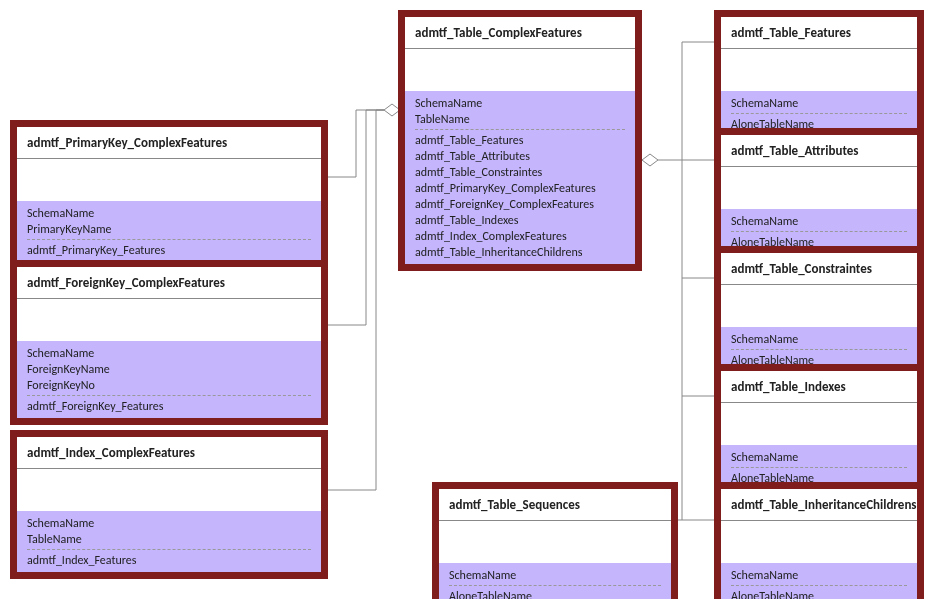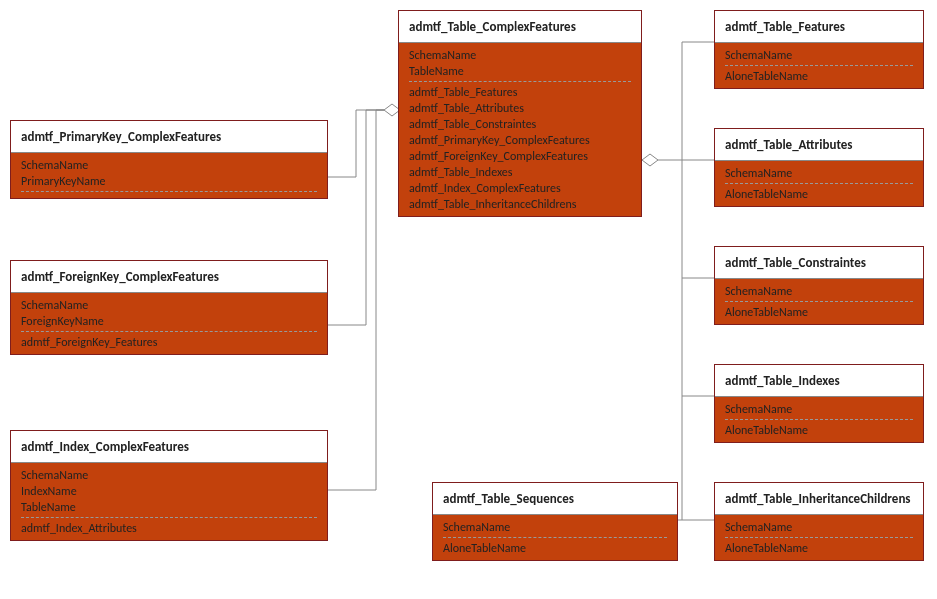--- a/index.html
+++ b/index.html
@@ -1,19 +1,19 @@
 <!DOCTYPE html>
 <html><head>
 <meta charset="utf-8">
 <style>
 *{box-sizing:border-box;margin:0;padding:0;}
 body{font-family:Calibri,Arial,sans-serif;font-size:12px;color:#222;background:#fff;width:937px;height:599px;position:relative;}
-.entity{position:absolute;border:1px solid #7f1d1d;background:#fff;}
+.entity{position:absolute;border:7px solid #7f1d1d;background:#fff;}
 .entity-title{font-weight:bold;padding:8px 10px;border-bottom:1px solid #888;font-size:13px;}
-.entity-section{padding:4px 10px;background:#c2410c;}
+.entity-section{padding:4px 10px;background:#c4b5fd;margin-top:42px;}
 .entity-section .row{line-height:16px;}
 .entity-divider{border-top:1px dashed #999;margin:2px 0;}
 svg.conn{position:absolute;top:0;left:0;width:937px;height:599px;pointer-events:none;}
 svg.conn line{stroke:#888;stroke-width:1;}
 svg.conn polygon{stroke:#888;fill:#fff;stroke-width:1;}
 </style>
 </head>
 <body>
 
 <svg class="conn">
@@ -56,41 +56,42 @@
     <div class="row">admtf_Table_InheritanceChildrens</div>
   </div>
 </div>
 
 <div class="entity" style="left:10px;top:120px;width:318px;">
   <div class="entity-title">admtf_PrimaryKey_ComplexFeatures</div>
   <div class="entity-section">
     <div class="row">SchemaName</div>
     <div class="row">PrimaryKeyName</div>
     <div class="entity-divider"></div>
+    <div class="row">admtf_PrimaryKey_Features</div>
   </div>
 </div>
 
 <div class="entity" style="left:10px;top:260px;width:318px;">
   <div class="entity-title">admtf_ForeignKey_ComplexFeatures</div>
   <div class="entity-section">
     <div class="row">SchemaName</div>
     <div class="row">ForeignKeyName</div>
+    <div class="row">ForeignKeyNo</div>
     <div class="entity-divider"></div>
     <div class="row">admtf_ForeignKey_Features</div>
   </div>
 </div>
 
 <div class="entity" style="left:10px;top:430px;width:318px;">
   <div class="entity-title">admtf_Index_ComplexFeatures</div>
   <div class="entity-section">
     <div class="row">SchemaName</div>
-    <div class="row">IndexName</div>
     <div class="row">TableName</div>
     <div class="entity-divider"></div>
-    <div class="row">admtf_Index_Attributes</div>
+    <div class="row">admtf_Index_Features</div>
   </div>
 </div>
 
 <div class="entity" style="left:714px;top:10px;width:210px;">
   <div class="entity-title">admtf_Table_Features</div>
   <div class="entity-section">
     <div class="row">SchemaName</div>
     <div class="entity-divider"></div>
     <div class="row">AloneTableName</div>
   </div>

